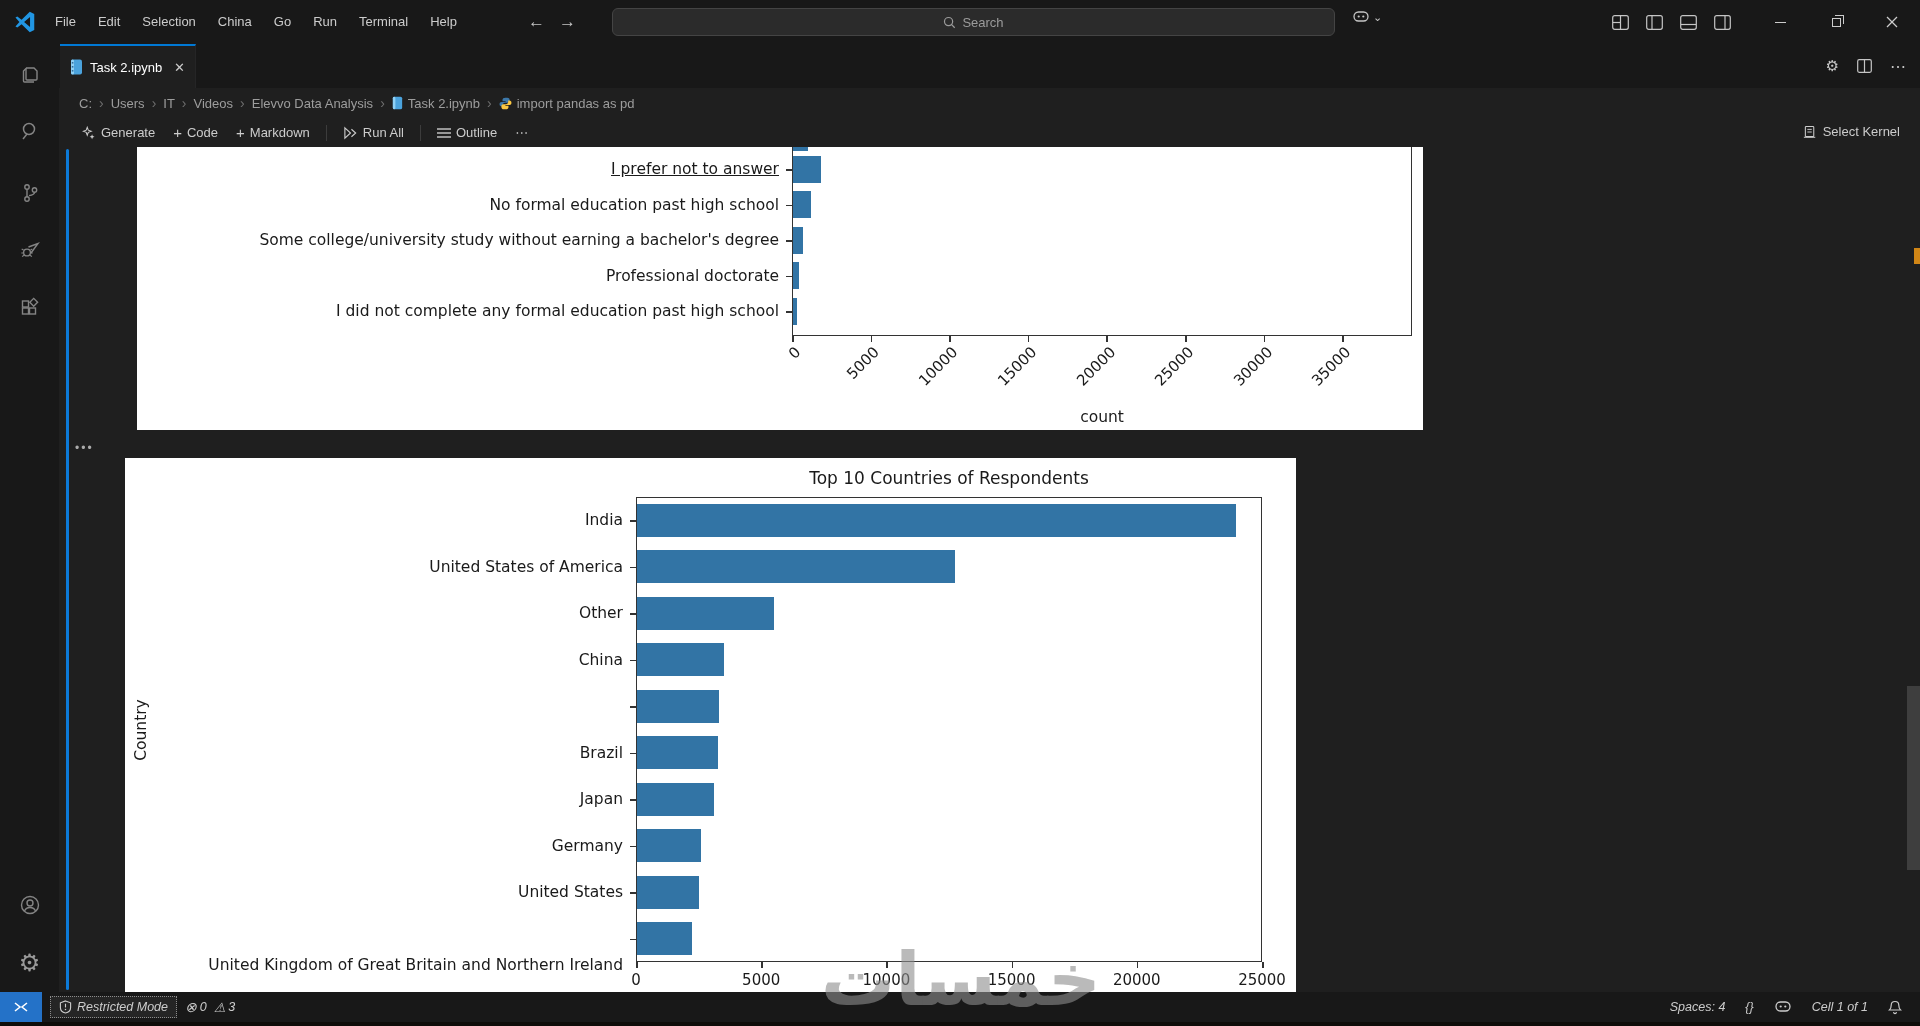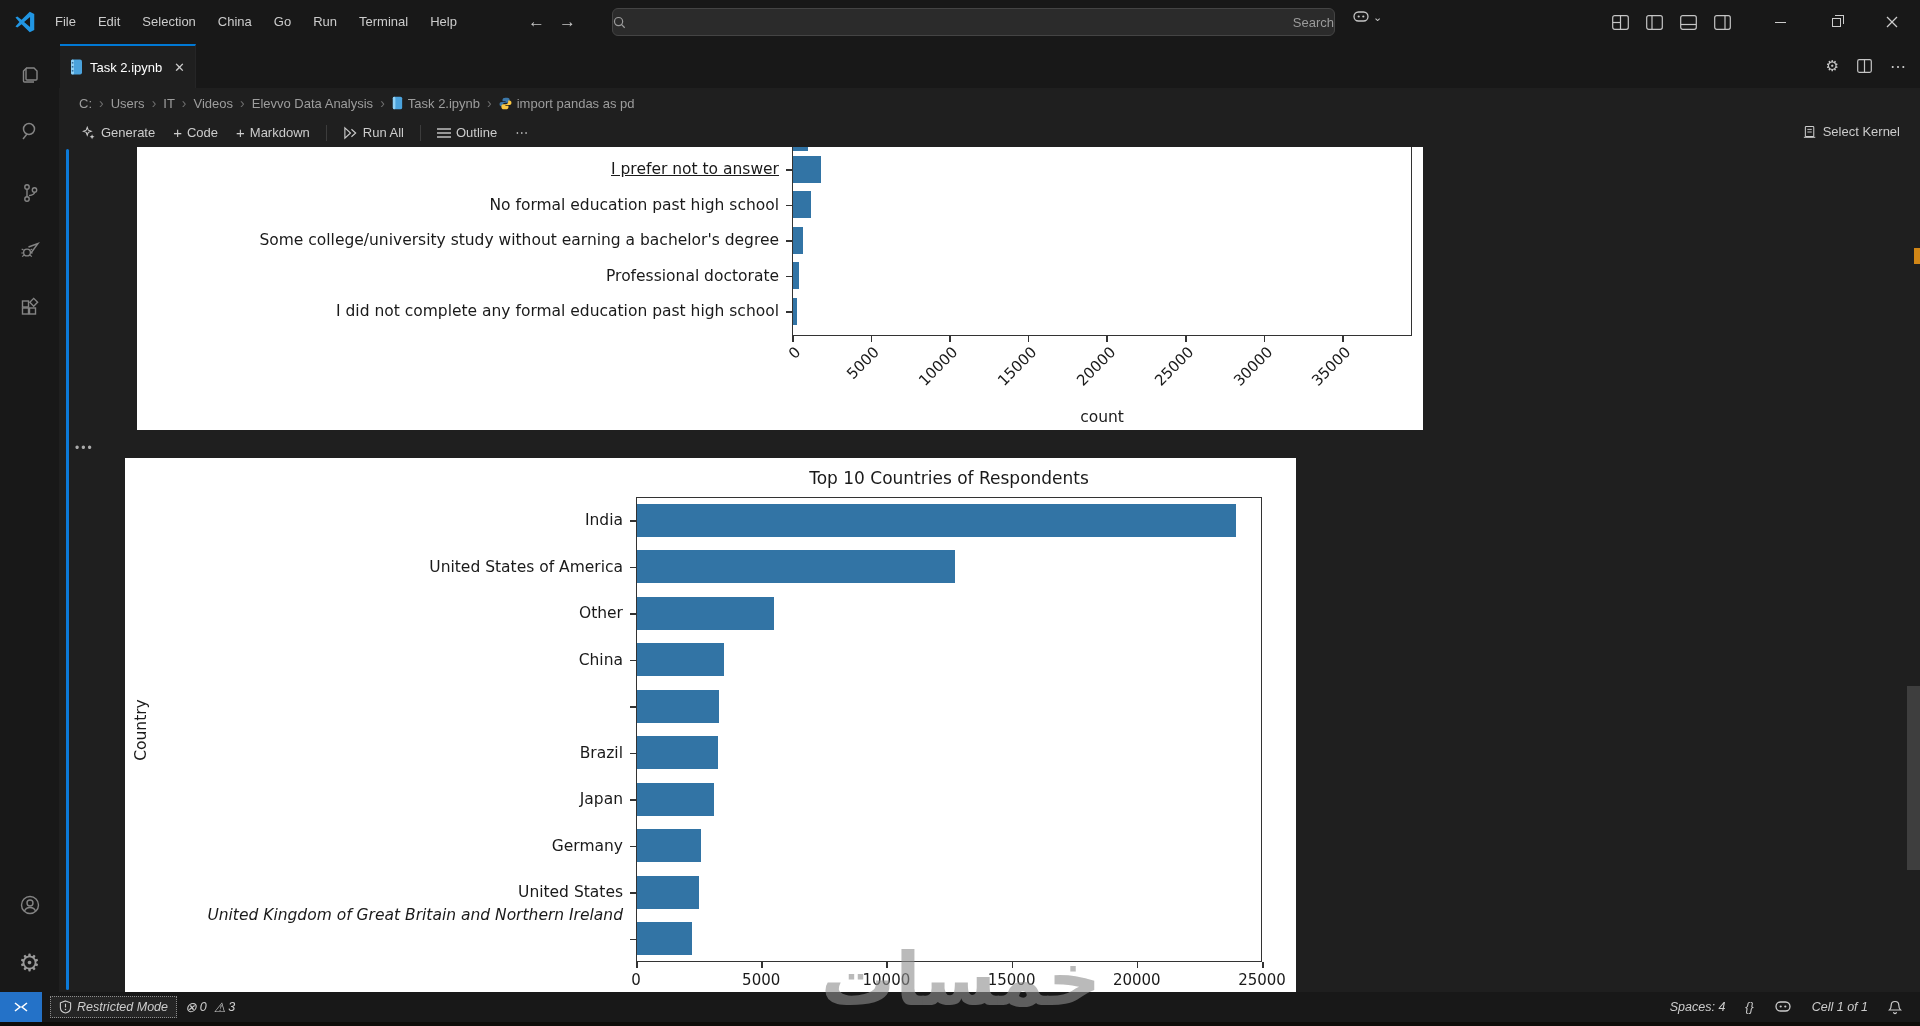--- a/index.html
+++ b/index.html
@@ -6,21 +6,21 @@
   html,body { background:#000; }
   body { font-family:"Liberation Sans", sans-serif; }
   .app { position:relative; width:1920px; height:1026px; overflow:hidden; background:#404040; color:#cccccc; }
 
   
   .titlebar { position:absolute; left:0; top:0; width:1920px; height:44px; background:#181818; display:flex; align-items:center; }
   .vscode-logo { position:absolute; left:14px; top:11px; width:22px; height:22px; }
   .menus { position:absolute; left:44px; top:0; height:44px; display:flex; align-items:center; }
   .menu-item { padding:0 11px; font-size:13px; color:#cccccc; height:28px; line-height:28px; border-radius:5px; cursor:default; }
   .nav-arrows { position:absolute; left:528px; top:0; height:44px; display:flex; align-items:center; gap:14px; font-size:17px; color:#c5c5c5; }
-  .searchbox { position:absolute; left:612px; top:8px; width:723px; height:28px; background:#2b2b2b; border:1px solid #444444; border-radius:6px; display:flex; align-items:center; justify-content:space-between; gap:6px; color:#9b9b9b; font-size:13px; }
+  .searchbox { position:absolute; left:612px; top:8px; width:723px; height:28px; background:#2b2b2b; border:1px solid #444444; border-radius:6px; display:flex; align-items:center; justify-content:center; gap:6px; color:#9b9b9b; font-size:13px; }
   .copilot-tb { position:absolute; left:1352px; top:10px; display:flex; align-items:center; gap:3px; color:#c5c5c5; }
   .layout-icons { position:absolute; left:1612px; top:0; height:44px; display:flex; align-items:center; gap:17px; }
   .win-controls { position:absolute; right:0; top:0; height:44px; display:flex; }
   .win-btn { width:56px; height:44px; display:flex; align-items:center; justify-content:center; }
   .min-glyph { width:11px; height:1px; background:#cccccc; }
   .restore-glyph { position:relative; width:9px; height:9px; border:1px solid #cccccc; }
   .restore-glyph:before { content:""; position:absolute; left:1px; bottom:1px; width:8px; height:8px; border-top:1px solid #cccccc; border-right:1px solid #cccccc; transform:translate(1px,-1px); }
 
   
   .tabbar { position:absolute; left:59px; top:44px; width:1861px; height:44px; background:#181818; }
@@ -353,21 +353,21 @@
         <div class="bar" style="left: 512px; top: 278.25px; width: 80.9px; height: 33px; background: rgb(50, 116, 165);"></div>
         <div class="cat-label" style="left: 0px; top: 331.25px; width: 498px;">Japan</div>
         <div class="tick-y" style="left: 505px; top: 341.25px;"></div>
         <div class="bar" style="left: 512px; top: 324.75px; width: 76.6px; height: 33px; background: rgb(50, 116, 165);"></div>
         <div class="cat-label" style="left: 0px; top: 377.75px; width: 498px;">Germany</div>
         <div class="tick-y" style="left: 505px; top: 387.75px;"></div>
         <div class="bar" style="left: 512px; top: 371.25px; width: 63.6px; height: 33px; background: rgb(50, 116, 165);"></div>
         <div class="cat-label" style="left: 0px; top: 424.25px; width: 498px;">United States</div>
         <div class="tick-y" style="left: 505px; top: 434.25px;"></div>
         <div class="bar" style="left: 512px; top: 417.75px; width: 61.6px; height: 33px; background: rgb(50, 116, 165);"></div>
-        <div class="cat-label" style="left: 0px; top: 447px; width: 498px; font-style: italic;">United Kingdom of Great Britain and Northern Ireland</div>
+        <div class="cat-label" style="left: 0px; top: 497px; width: 498px;">United Kingdom of Great Britain and Northern Ireland</div>
         <div class="tick-y" style="left: 505px; top: 480.75px;"></div>
         <div class="bar" style="left: 512px; top: 464.25px; width: 54.6px; height: 33px; background: rgb(50, 116, 165);"></div>
         <div class="tick-x" style="left: 511px; top: 504px;"></div>
         <div class="xlab" style="left: 511px; top: 513px;">0</div>
         <div class="tick-x" style="left: 636.2px; top: 504px;"></div>
         <div class="xlab" style="left: 636.2px; top: 513px;">5000</div>
         <div class="tick-x" style="left: 761.4px; top: 504px;"></div>
         <div class="xlab" style="left: 761.4px; top: 513px;">10000</div>
         <div class="tick-x" style="left: 886.6px; top: 504px;"></div>
         <div class="xlab" style="left: 886.6px; top: 513px;">15000</div>

